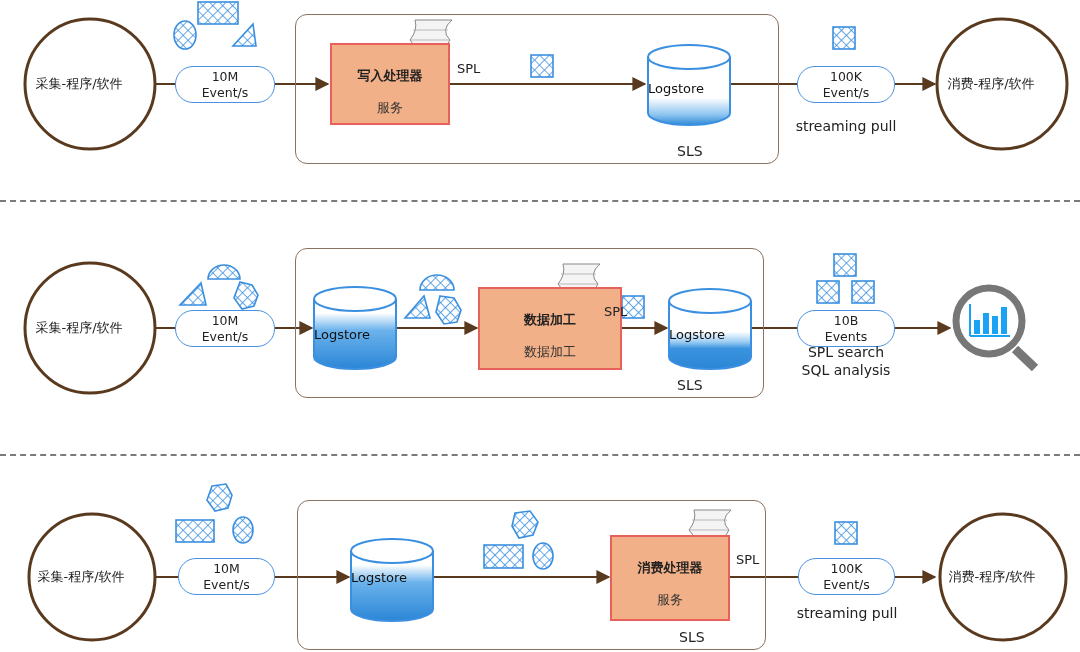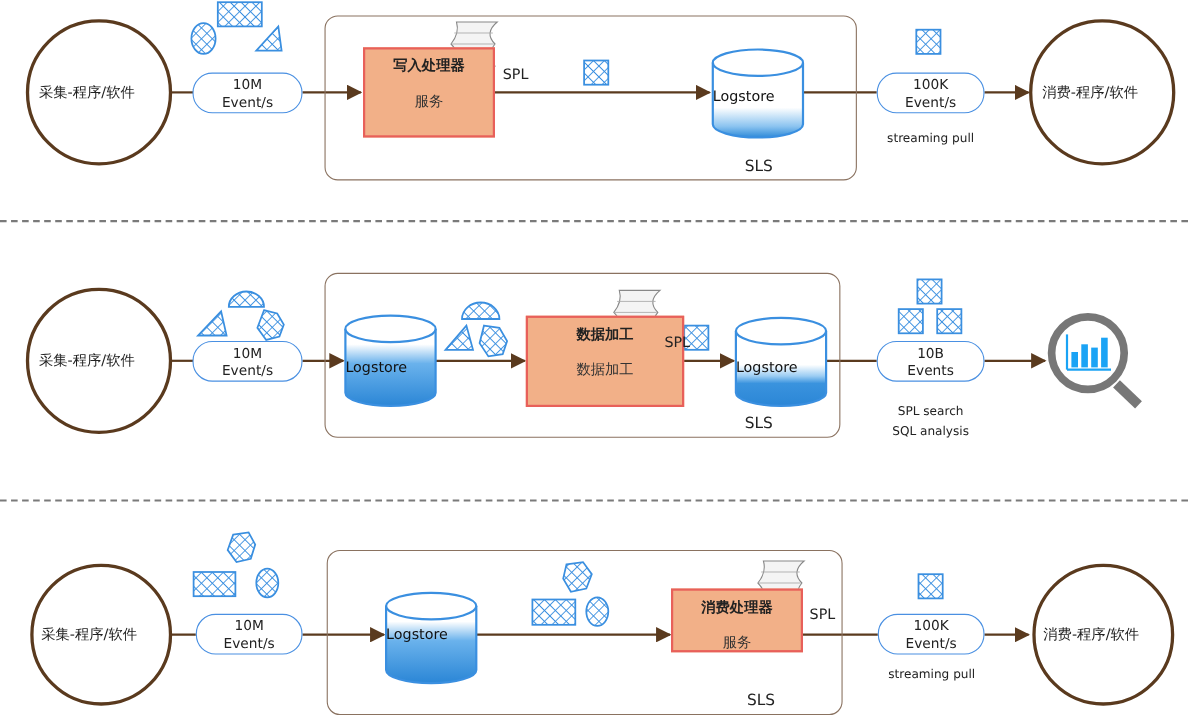--- a/index.html
+++ b/index.html
@@ -5,25 +5,25 @@
   html, body { margin:0; padding:0; background:#ffffff; }
   body { width:1080px; height:652px; position:relative; overflow:hidden;
          font-family:"DejaVu Sans", "Liberation Sans", sans-serif; color:#222; }
   svg.layer { position:absolute; left:0; top:0; }
   .circle-label { position:absolute; width:108px; text-align:center; font-size:13px; color:#222; }
   .pill { position:absolute; border:1.3px solid #4a90e2; border-radius:18px; background:#fff;
           text-align:center; font-size:12.5px; line-height:16px; color:#222; box-sizing:border-box; padding-top:2px; }
   .sls-box { position:absolute; border:1.4px solid #8a7260; border-radius:12px; box-sizing:border-box; }
   .sls-label { position:absolute; font-size:14px; color:#222; }
   .proc { position:absolute; background:#f2b088; border:2.5px solid #e8605a; box-sizing:border-box; text-align:center; }
-  .proc .t1 { font-weight:bold; font-size:13px; margin-top:6px; color:#222;text-align:center; }
+  .proc .t1 { font-weight:bold; font-size:13px; margin-top:22px; color:#222;text-align:center; }
   .proc .t2 { font-size:13px; margin-top:14px; color:#333; }
   .spl-label { position:absolute; font-size:13px; color:#222;margin-top:28px; }
   .cyl-label { position:absolute; font-size:13px; color:#111; width:82px; }
-  .note { position:absolute; font-size:11px; color:#222; text-align:center; line-height:18px; }
+  .note { position:absolute; font-size:14px; color:#222; text-align:center; line-height:18px; }
   .dash { position:absolute; left:0; width:1080px; height:0; border-top:2px dashed #7a7a7a; }
 </style>
 </head>
 <body>
 
 <svg class="layer" width="1080" height="652" viewBox="0 0 1080 652">
   <defs>
     <marker id="arrow" viewBox="0 0 10 10" refX="9" refY="5" markerWidth="7" markerHeight="7" orient="auto">
       <path d="M0,0 L10,5 L0,10 z" fill="#5a3a1e"></path>
     </marker>
@@ -197,37 +197,37 @@
     <div class="t1">数据加工</div>
     <div class="t2">数据加工</div>
   </div>
   <div class="spl-label" style="left:604px; top:276px;">SPL</div>
   <div class="cyl-label" style="left:669px; top:327px;">Logstore</div>
   <div class="sls-label" style="left:677px; top:377px;">SLS</div>
   <div class="pill" style="left:797px; top:310px; width:98px; height:37px;">
     <div>10B</div>
     <div>Events</div>
   </div>
-  <div class="note" style="left:786px; top:365px; width:120px;">
+  <div class="note" style="left:786px; top:343px; width:120px;">
     <div>SPL search</div>
     <div>SQL analysis</div>
   </div>
 </div>
 
 <div class="dash" style="top:454px;"></div>
 
 <div>
   <div class="circle-label" style="left:27px; top:568px;">采集-程序/软件</div>
   <div class="pill" style="left:178px; top:558px; width:97px; height:37px;">
     <div>10M</div>
     <div>Event/s</div>
   </div>
   <div class="sls-box" style="left:297px; top:500px; width:469px; height:150px;"></div>
   <div class="cyl-label" style="left:351px; top:570px;">Logstore</div>
-  <div class="proc" style="left:610px; top:535px; width:120px; height:58px;">
+  <div class="proc" style="left:610px; top:535px; width:120px; height:86px;">
     <div class="t1">消费处理器</div>
     <div class="t2">服务</div>
   </div>
   <div class="spl-label" style="left:736px; top:524px;">SPL</div>
   <div class="sls-label" style="left:679px; top:629px;">SLS</div>
   <div class="pill" style="left:798px; top:558px; width:97px; height:37px;">
     <div>100K</div>
     <div>Event/s</div>
   </div>
   <div class="note" style="left:787px; top:604px; width:120px;">streaming pull</div>

